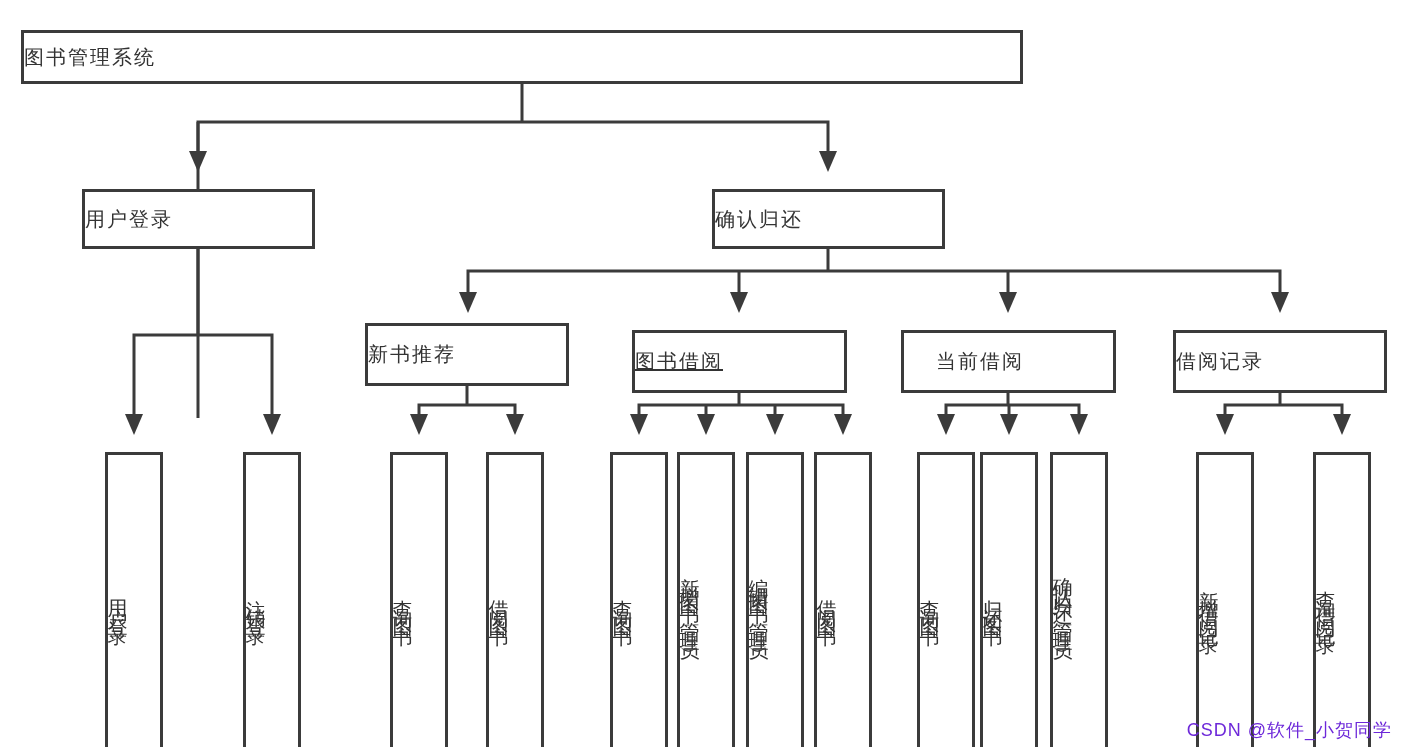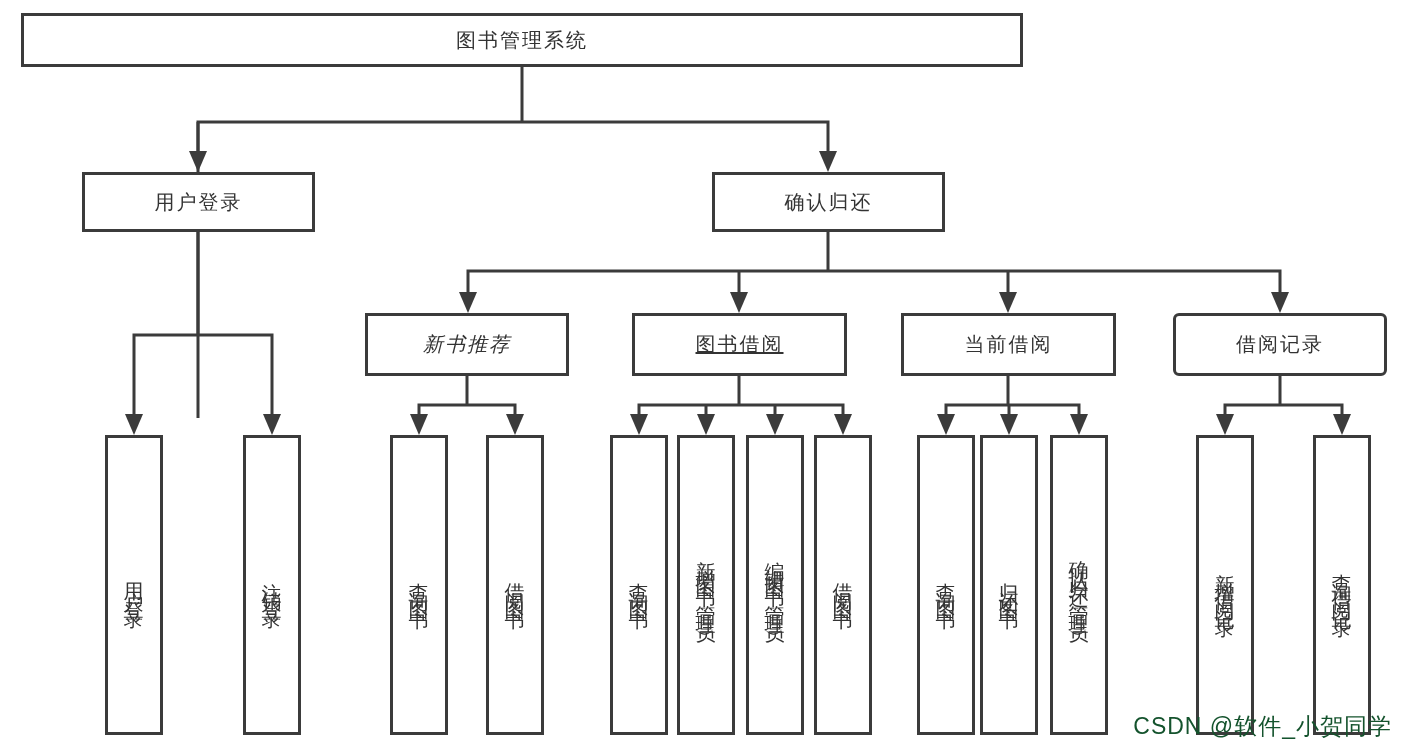--- a/index.html
+++ b/index.html
@@ -15,42 +15,43 @@
     position:absolute; left:0; top:0;
     width:1405px; height:747px;
     z-index:0;
   }
   .connectors path { stroke:#3b3b3b; stroke-width:3; fill:none; }
   .connectors polygon { fill:#3b3b3b; stroke:none; }
   .node {
     position:absolute;
     background:#ffffff;
     border:3px solid #3b3b3b;
-    display:flex; align-items:center; justify-content:center;
+    display:flex; align-items:center; justify-content:flex-start;
     color:#333333;
     z-index:1;
+    margin-top:17px;
   }
   .node .label {
     font-size:20px;
     letter-spacing:2px;
     color:#333333;
     white-space:nowrap;
   }
   .node .vlabel {
     writing-mode:vertical-rl;
     font-size:20px;
     letter-spacing:9px;
     color:#333333;
     line-height:1;
   }
   .watermark {
     position:absolute;
     right:13px; bottom:5px;
-    font-size:23px;
-    color:#14532d;
+    font-size:18px;
+    color:#6d28d9;
     letter-spacing:1px;
     z-index:5;
     white-space:nowrap;
   }
 </style>
 </head>
 <body>
 
 <div class="stage">
 
@@ -102,30 +103,30 @@
     <span class="label">图书管理系统</span>
   </div>
 
   <div class="node" style="left:82px; top:172px; width:233px; height:60px;">
     <span class="label">用户登录</span>
   </div>
   <div class="node" style="left:712px; top:172px; width:233px; height:60px;">
     <span class="label">确认归还</span>
   </div>
 
-  <div class="node" style="left:365px; top:313px; width:204px; height:63px;font-style:italic;">
+  <div class="node" style="left:365px; top:306px; width:204px; height:63px;">
     <span class="label">新书推荐</span>
   </div>
   <div class="node" style="left:632px; top:313px; width:215px; height:63px;text-decoration:underline;">
     <span class="label">图书借阅</span>
   </div>
-  <div class="node" style="left:901px; top:313px; width:215px; height:63px;">
+  <div class="node" style="left:901px; top:313px; width:215px; height:63px;padding-left:32px;">
     <span class="label">当前借阅</span>
   </div>
-  <div class="node" style="left:1173px; top:313px; width:214px; height:63px;border-radius:6px;">
+  <div class="node" style="left:1173px; top:313px; width:214px; height:63px;">
     <span class="label">借阅记录</span>
   </div>
 
   <div class="node" style="left:105px; top:435px; width:58px; height:300px;">
     <span class="vlabel">用户登录</span>
   </div>
   <div class="node" style="left:243px; top:435px; width:58px; height:300px;">
     <span class="vlabel">注销登录</span>
   </div>
 

